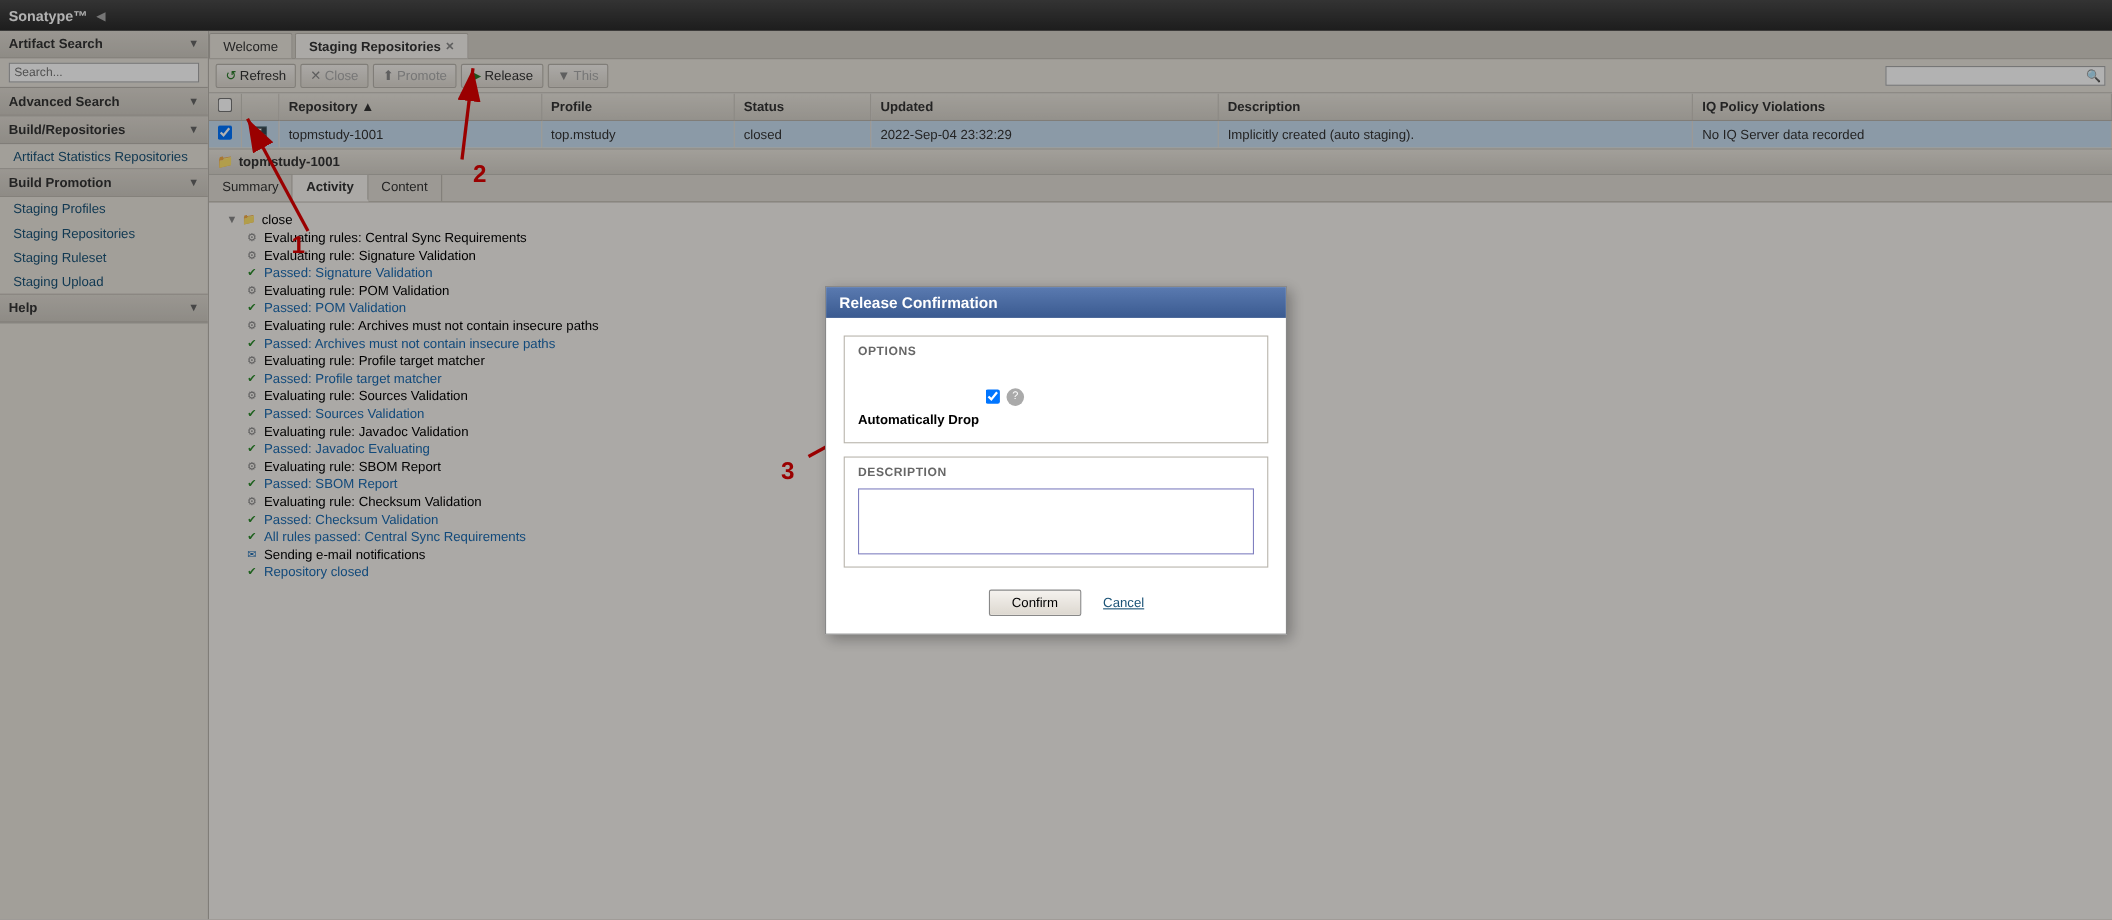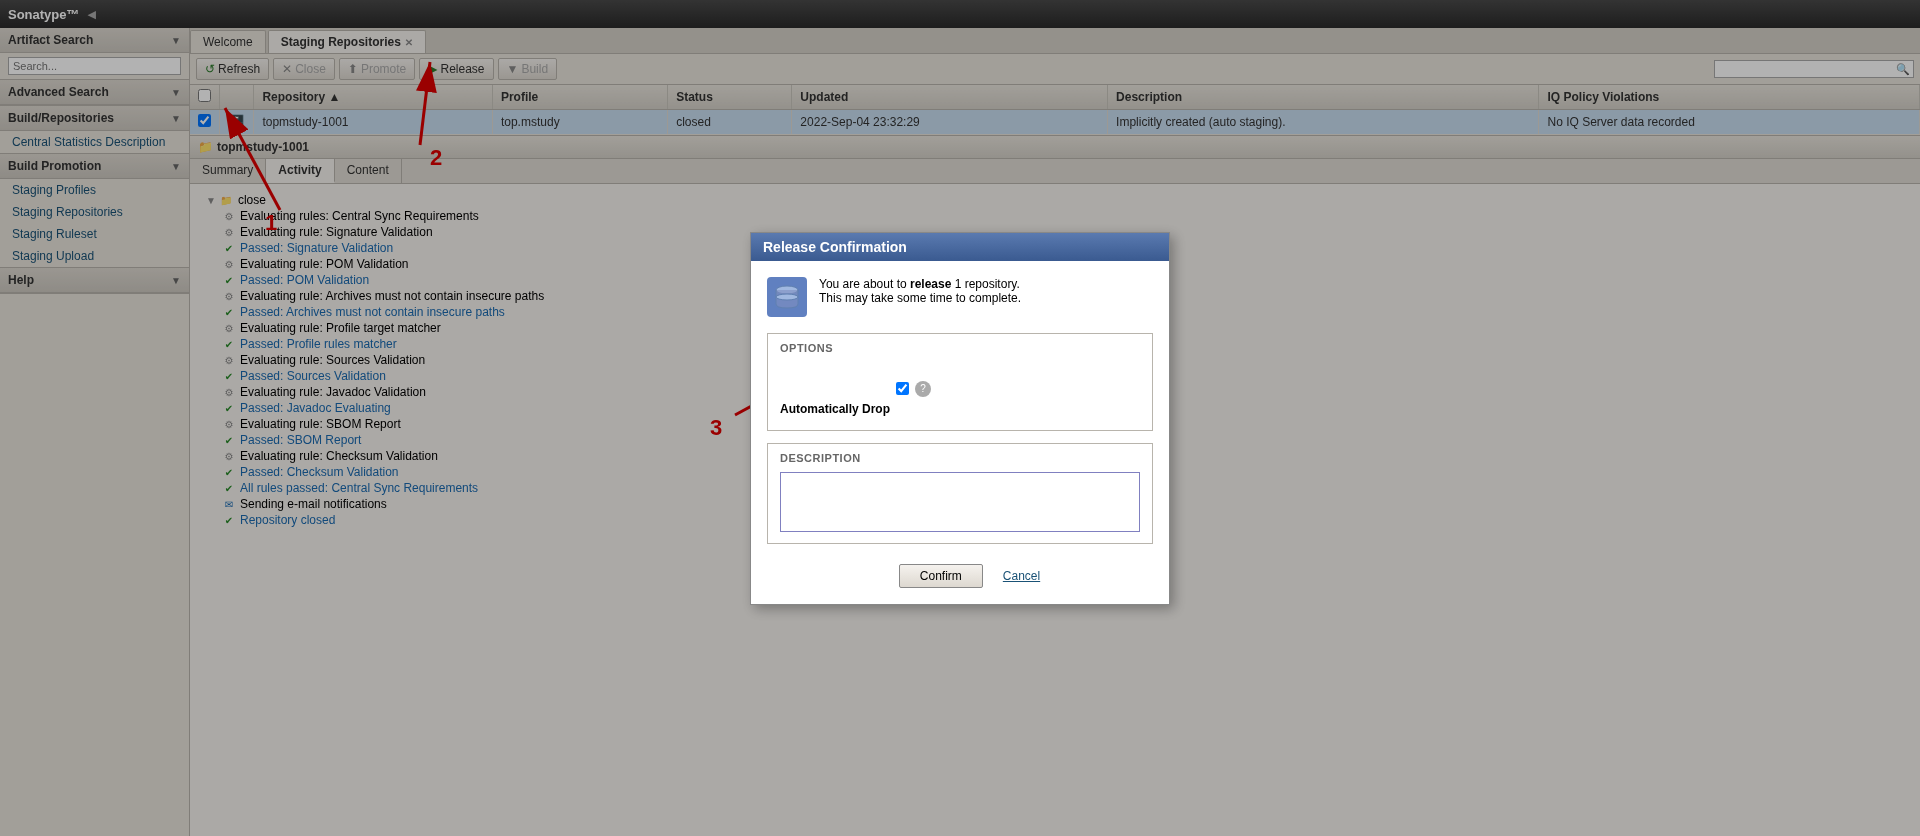--- a/index.html
+++ b/index.html
@@ -121,21 +121,21 @@
           <span>Advanced Search</span>
           <span class="toggle-icon">▼</span>
         </div>
       </div>
 
       <div class="sidebar-section">
         <div class="sidebar-section-header">
           <span>Build/Repositories</span>
           <span class="toggle-icon">▼</span>
         </div>
-        <a class="sidebar-item">Central Statistics Description</a>
+        <a class="sidebar-item">Artifact Statistics Repositories</a>
       </div>
 
       <div class="sidebar-section">
         <div class="sidebar-section-header">
           <span>Build Promotion</span>
           <span class="toggle-icon">▼</span>
         </div>
         <a class="sidebar-item">Staging Profiles</a>
         <a class="sidebar-item">Staging Repositories</a>
         <a class="sidebar-item">Staging Ruleset</a>
@@ -174,21 +174,21 @@
         <button class="toolbar-btn disabled">
           <span style="color:#888;">⬆</span>
           <span>Promote</span>
         </button>
         <button class="toolbar-btn">
           <span style="color:#2a7a2a;">▶</span>
           <span>Release</span>
         </button>
         <button class="toolbar-btn disabled">
           <span style="color:#888;">▼</span>
-          <span>Build</span>
+          <span>This</span>
         </button>
         <div class="toolbar-search">
           <div class="search-wrapper">
             <input type="text" style="border: 1px solid rgb(170, 170, 170); padding: 2px 20px 2px 4px; font-size: 11px; width: 200px; background: white;">
             <span class="search-icon-inner">🔍</span>
           </div>
         </div>
       </div>
 
       <div class="table-wrapper">
@@ -276,21 +276,21 @@
               <span style="color:#1a6ab0;">Passed: Archives must not contain insecure paths</span>
             </div>
             <div class="tree-item">
               <span class="indent" style="width:20px;"></span>
               <span class="tree-icon icon-spinner">⚙</span>
               <span>Evaluating rule: Profile target matcher</span>
             </div>
             <div class="tree-item">
               <span class="indent" style="width:20px;"></span>
               <span class="tree-icon icon-green">✔</span>
-              <span style="color:#1a6ab0;">Passed: Profile rules matcher</span>
+              <span style="color:#1a6ab0;">Passed: Profile target matcher</span>
             </div>
             <div class="tree-item">
               <span class="indent" style="width:20px;"></span>
               <span class="tree-icon icon-spinner">⚙</span>
               <span>Evaluating rule: Sources Validation</span>
             </div>
             <div class="tree-item">
               <span class="indent" style="width:20px;"></span>
               <span class="tree-icon icon-green">✔</span>
               <span style="color:#1a6ab0;">Passed: Sources Validation</span>
@@ -362,34 +362,20 @@
 
     <line x1="735" y1="415" x2="790" y2="385" stroke="#dd0000" stroke-width="3" marker-end="url(#arrowhead)"></line>
     <text x="710" y="435" fill="#dd0000" font-size="22" font-weight="bold">3</text>
   </svg>
 
   <div class="modal-overlay">
     <div class="modal">
       <div class="modal-title">Release Confirmation</div>
       <div class="modal-body">
 
-        <div class="modal-info">
-          <div class="modal-db-icon">
-            <svg width="28" height="28" viewBox="0 0 28 28" xmlns="http://www.w3.org/2000/svg">
-              <ellipse cx="14" cy="7" rx="11" ry="4" fill="#a0b8e0" stroke="#6080b0" stroke-width="1"></ellipse>
-              <path d="M3 7 Q3 14 14 14 Q25 14 25 7" fill="none" stroke="#6080b0" stroke-width="1"></path>
-              <path d="M3 7 L3 21 Q3 25 14 25 Q25 25 25 21 L25 7" fill="#8090c0" stroke="#6080b0" stroke-width="1" fill-opacity="0.6"></path>
-              <ellipse cx="14" cy="14" rx="11" ry="3" fill="#a0b8e0" stroke="#6080b0" stroke-width="1"></ellipse>
-            </svg>
-          </div>
-          <div>
-            <span>You are about to </span><strong>release</strong><span> 1 repository.</span><br>
-            <span>This may take some time to complete.</span>
-          </div>
-        </div>
 
         <div class="modal-section">
           <div class="modal-section-title">
             <span>Options</span>
           </div>
           <div class="modal-option">
             <label>Automatically Drop</label>
             <input type="checkbox" checked="" style="">
             <span style="width:16px;height:16px;border-radius:50%;background:#aaa;color:white;font-size:10px;display:inline-flex;align-items:center;justify-content:center;cursor:pointer;">?</span>
           </div>

